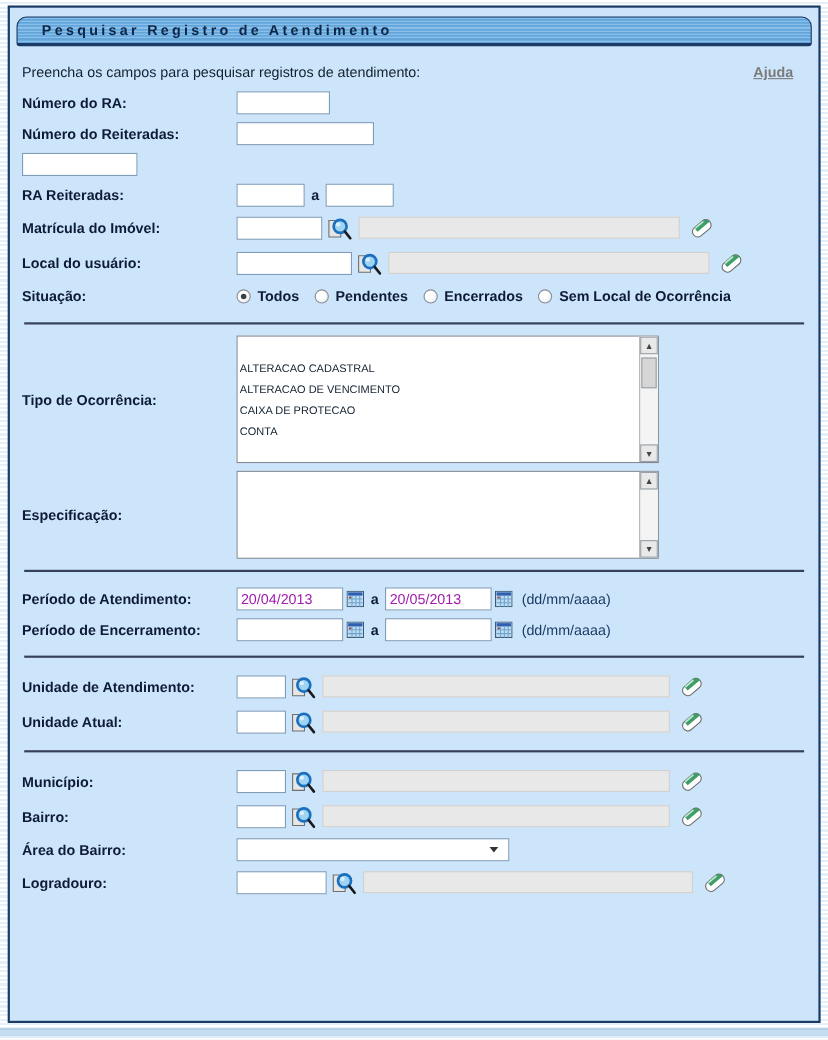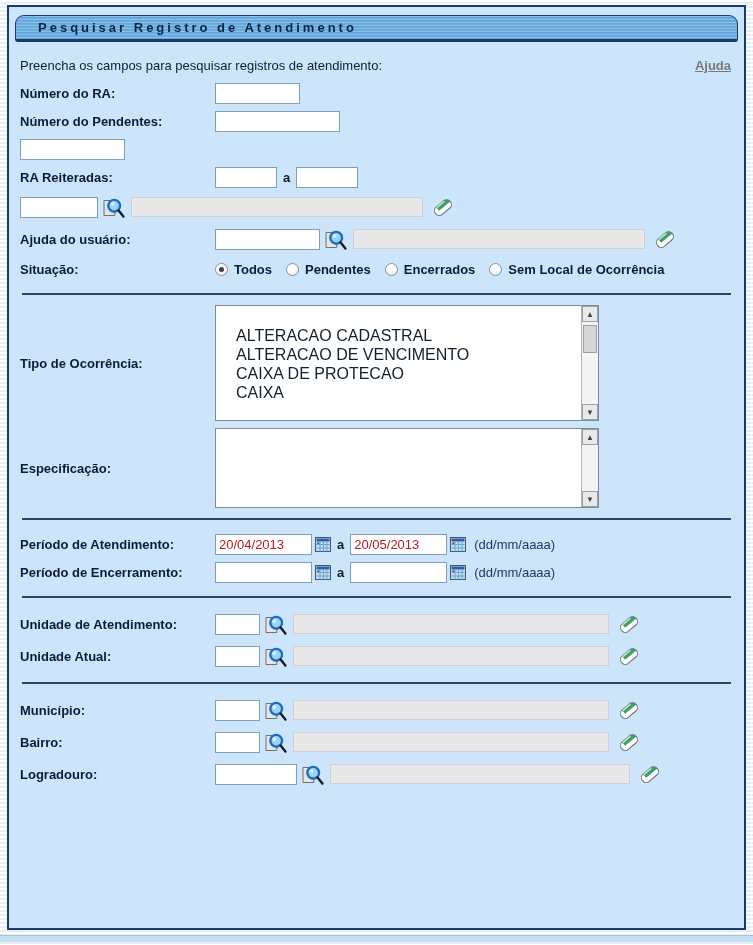--- a/index.html
+++ b/index.html
@@ -36,34 +36,34 @@
     padding-left: 22px;
     font-weight: bold;
     letter-spacing: 3px;
     color: var(--title_text, #0b2545);
   }
 
   .content { flex: 1; display: flex; flex-direction: column; padding: 0 5px; }
 
   .intro-row { display: flex; align-items: center; margin: 16px 0 6px 0; }
   .intro { flex: 1; }
-  .ajuda { font-weight: bold; color: var(--link_gray, #7a7a7a); text-decoration: underline; cursor: pointer; margin-right: 2px; }
+  .ajuda { font-weight: bold; color: var(--link_gray, #7a7a7a); text-decoration: underline; cursor: pointer; margin-right: 12px; }
 
   .row { display: flex; align-items: center; min-height: 28px; }
   .row.tall { min-height: 32px; }
   .label { width: 195px; flex: 0 0 195px; font-weight: bold; color: var(--label_text, #0d1b36); }
 
   input[type="text"] {
     height: 21px;
     border: 1px solid var(--input_border, #7f9db9);
     font-family: "Liberation Sans", sans-serif;
     font-size: 13px;
     padding: 1px 3px;
     background: #ffffff;
-    color: #b91c1c;
+    color: #a21caf;
   }
   .w85 { width: 85px; } .w125 { width: 125px; } .w105 { width: 105px; }
   .w62 { width: 62px; } .w78 { width: 78px; } .w45 { width: 45px; }
   .w97 { width: 97px; } .w82 { width: 82px; }
 
   .sep { font-weight: bold; margin: 0 6px; color: var(--label_text, #0d1b36); }
 
   .readonly {
     height: 20px;
     background: var(--readonly_bg, #e8e8e8);
@@ -90,21 +90,21 @@
   .radio-item .rlabel { font-weight: bold; color: var(--label_text, #0d1b36); }
 
   .divider { border-top: 2px solid #38415c; margin: 10px 2px 10px 2px; }
 
   .listbox {
     width: 384px; background: #fff;
     border: 1px solid #808994;
     display: flex;
   }
   .lb-items { flex: 1; overflow: hidden; padding-top: 1px; }
-  .lb-items li { list-style: none; min-height: 19px; line-height: 19px; padding-left: 20px; white-space: nowrap; font-size: 16px; }
+  .lb-items li { list-style: none; min-height: 19px; line-height: 19px; padding-left: 2px; white-space: nowrap; font-size: 10px; }
   .h116 { height: 116px; } .h80 { height: 80px; }
 
   .scrollbar { width: 17px; flex: 0 0 17px; display: flex; flex-direction: column; border-left: 1px solid #aeb4ba; background: #f4f4f4; }
   .sb-btn {
     height: 16px; background: #e9e9e9; border: 1px solid #9aa0a6;
     font-size: 8px; color: #444; display: flex; align-items: center; justify-content: center;
     cursor: pointer;
   }
   .sb-track { flex: 1; position: relative; }
   .sb-thumb { position: absolute; left: 1px; right: 1px; top: 3px; height: 28px; background: #d6d6d6; border: 1px solid #9aa0a6; cursor: pointer; }
@@ -181,56 +181,57 @@
         <span class="intro">Preencha os campos para pesquisar registros de atendimento:</span>
         <a class="ajuda">Ajuda</a>
       </div>
 
       <div class="row">
         <span class="label">Número do RA:</span>
         <input type="text" class="w85" value="" style="">
       </div>
 
       <div class="row">
-        <span class="label">Número do Pendentes:</span>
+        <span class="label">Número do Reiteradas:</span>
         <input type="text" class="w125" value="" style="">
       </div>
 
       <div class="row">
         <input type="text" class="w105" value="" style="">
       </div>
 
       <div class="row">
         <span class="label">RA Reiteradas:</span>
         <input type="text" class="w62" value="" style="">
         <span class="sep">a</span>
         <input type="text" class="w62" value="" style="">
       </div>
 
       <div class="row tall">
+        <span class="label">Matrícula do Imóvel:</span>
         <input type="text" class="w78" value="" style="">
         <span class="icon-btn">
             <span>
               <svg width="24" height="23" viewBox="0 0 24 23">
                 <use href="#ic-lookup"></use>
               </svg>
             </span>
           </span>
         <span class="readonly ro300"></span>
         <span class="icon-btn eraser-btn">
             <span>
               <svg width="23" height="22" viewBox="0 0 22 22">
                 <use href="#ic-eraser"></use>
               </svg>
             </span>
           </span>
       </div>
 
       <div class="row tall">
-        <span class="label">Ajuda do usuário:</span>
+        <span class="label">Local do usuário:</span>
         <input type="text" class="w105" value="" style="">
         <span class="icon-btn">
             <span>
               <svg width="24" height="23" viewBox="0 0 24 23">
                 <use href="#ic-lookup"></use>
               </svg>
             </span>
           </span>
         <span class="readonly ro300"></span>
         <span class="icon-btn eraser-btn">
@@ -267,21 +268,21 @@
       <div class="divider"></div>
 
       <div class="row" style="align-items:center;">
         <span class="label">Tipo de Ocorrência:</span>
         <div class="listbox h116">
           <ul class="lb-items">
             <li></li>
             <li>ALTERACAO CADASTRAL</li>
             <li>ALTERACAO DE VENCIMENTO</li>
             <li>CAIXA DE PROTECAO</li>
-            <li>CAIXA</li>
+            <li>CONTA</li>
           </ul>
           <div class="scrollbar">
             <div class="sb-btn">▲</div>
             <div class="sb-track">
                 <div class="sb-thumb"></div>
               </div>
             <div class="sb-btn">▼</div>
           </div>
         </div>
       </div>
@@ -421,20 +422,27 @@
         <span class="readonly ro310"></span>
         <span class="icon-btn eraser-btn">
             <span>
               <svg width="23" height="22" viewBox="0 0 22 22">
                 <use href="#ic-eraser"></use>
               </svg>
             </span>
           </span>
       </div>
 
+      <div class="row">
+        <span class="label">Área do Bairro:</span>
+        <div class="selectbox">
+          <span></span>
+          <span class="arrow"></span>
+        </div>
+      </div>
 
       <div class="row tall">
         <span class="label">Logradouro:</span>
         <input type="text" class="w82" value="" style="">
         <span class="icon-btn">
             <span>
               <svg width="24" height="23" viewBox="0 0 24 23">
                 <use href="#ic-lookup"></use>
               </svg>
             </span>

